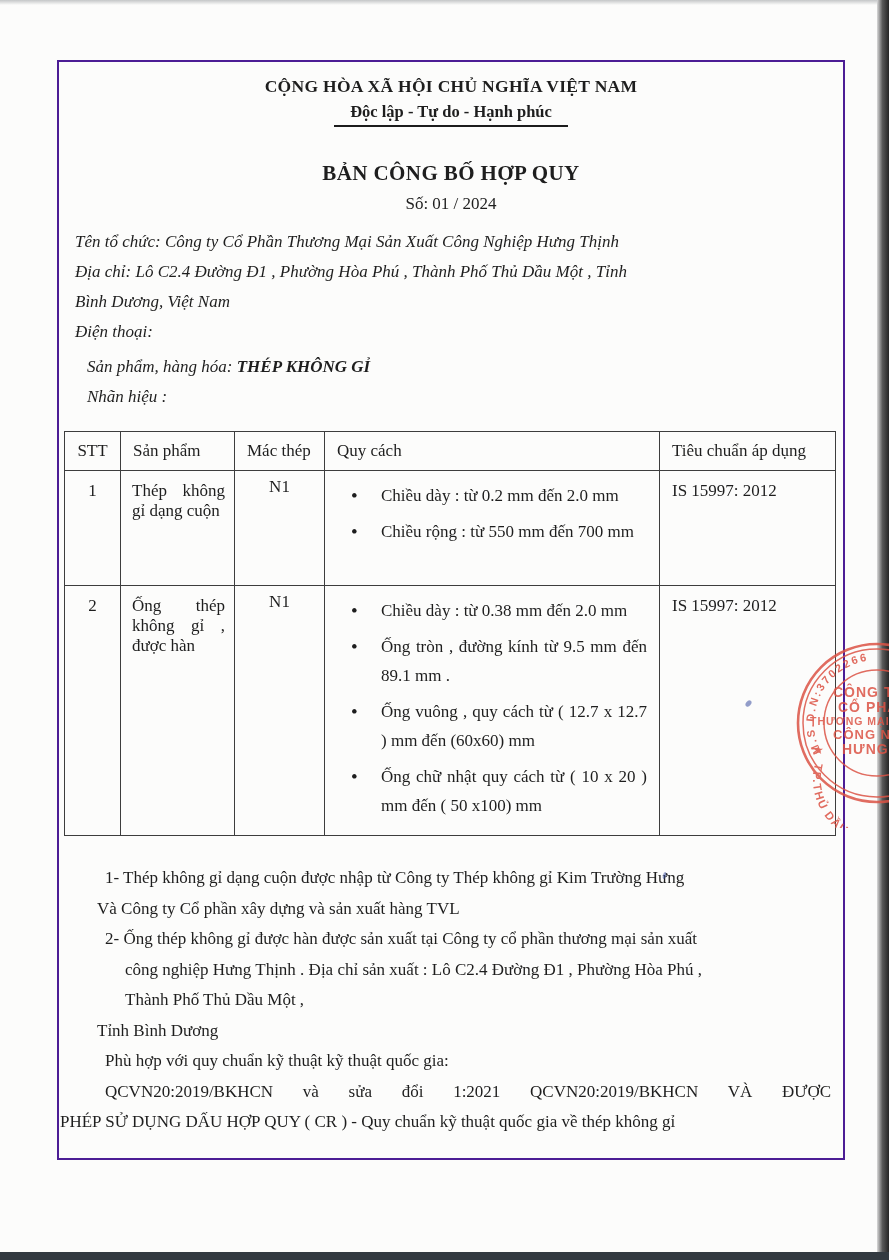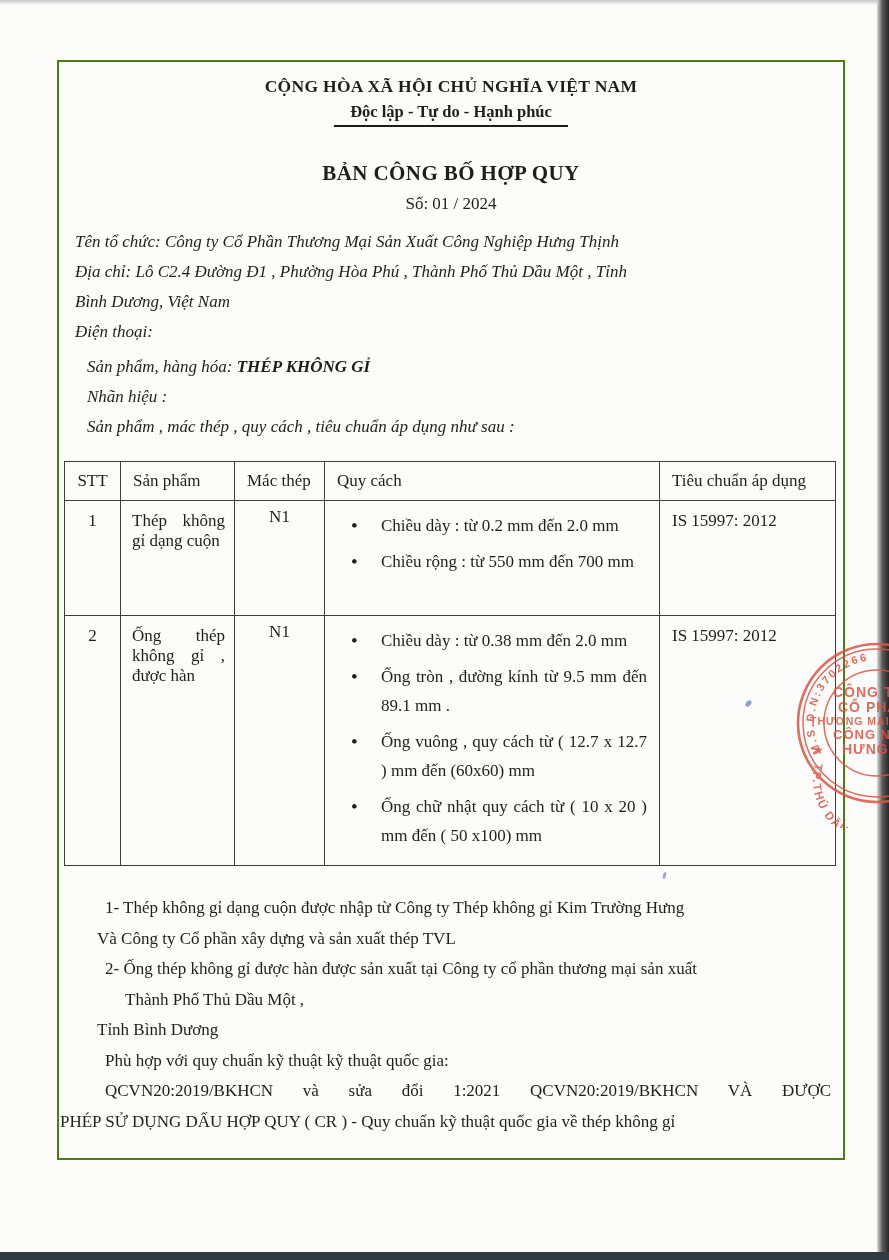--- a/index.html
+++ b/index.html
@@ -11,21 +11,21 @@
   }
   
   .scan-top{position:absolute;top:0;left:0;width:889px;height:5px;
     background:linear-gradient(to bottom,#c4c6c7,rgba(255,255,255,0));}
   .scan-right{position:absolute;top:0;right:0;width:12px;height:1260px;
     background:linear-gradient(to right,#d9d9d9,#5a5a5a 45%,#262626);}
   .scan-bottom{position:absolute;left:0;bottom:0;width:889px;height:8px;
     background:#333a40;}
   
   .border-box{position:absolute;left:57px;top:60px;width:788px;height:1100px;
-    border:2px solid #4d7c0f;box-sizing:border-box;background:transparent;
+    border:2px solid #4c1d95;box-sizing:border-box;background:transparent;
     padding:12px 16px 0 16px;}
   .center{text-align:center;}
   .republic{font-weight:bold;font-size:17.5px;letter-spacing:.3px;margin-top:2px;}
   .motto-wrap{margin-top:5px;}
   .motto{display:inline-block;font-weight:bold;font-size:16.5px;
     padding:0 16px 3px 16px;border-bottom:2px solid #1c1c1c;}
   .doc-title{font-weight:bold;font-size:21px;letter-spacing:.4px;margin-top:34px;}
   .doc-number{font-size:17px;margin-top:8px;}
   .info{margin-top:13px;line-height:30px;}
   .info .line{white-space:nowrap;font-style:italic;}
@@ -93,21 +93,20 @@
   <div class="center doc-title">BẢN CÔNG BỐ HỢP QUY</div>
   <div class="center doc-number">Số: 01 / 2024</div>
 
   <div class="info">
     <div class="line">Tên tổ chức: Công ty Cổ Phần Thương Mại Sản Xuất Công Nghiệp Hưng Thịnh</div>
     <div class="line">Địa chỉ: Lô C2.4 Đường Đ1 , Phường Hòa Phú , Thành Phố Thủ Dầu Một , Tỉnh</div>
     <div class="line">Bình Dương, Việt Nam</div>
     <div class="line">Điện thoại:</div>
     <div class="line indent gap-top"><span>Sản phẩm, hàng hóa: </span><span class="bold">THÉP KHÔNG GỈ</span></div>
     <div class="line indent">Nhãn hiệu :</div>
-    <div class="line indent">Sản phẩm , mác thép , quy cách , tiêu chuẩn áp dụng như sau :</div>
   </div>
 
   <table class="spec">
     <colgroup>
         <col class="c1">
         <col class="c2">
         <col class="c3">
         <col class="c4">
         <col class="c5">
       </colgroup>
@@ -143,22 +142,23 @@
           <li>Ống chữ nhật quy cách từ ( 10 x 20 ) mm đến ( 50 x100) mm</li>
         </ul>
       </td>
       <td class="cell-tc">IS 15997: 2012</td>
     </tr>
   </tbody>
     </table>
 
   <div class="notes">
     <div class="n-ind-a">1-  Thép không gỉ dạng cuộn được nhập từ Công ty Thép không gỉ Kim Trường Hưng</div>
-    <div class="n-ind-b">Và Công ty Cổ phần xây dựng và sản xuất thép TVL</div>
+    <div class="n-ind-b">Và Công ty Cổ phần xây dựng và sản xuất hàng TVL</div>
     <div class="n-ind-a">2-  Ống thép không gỉ được hàn được sản xuất tại Công ty cổ phần thương mại sản xuất</div>
+    <div class="n-ind-c">công nghiệp Hưng Thịnh . Địa chỉ sản xuất : Lô C2.4 Đường Đ1 , Phường Hòa Phú ,</div>
     <div class="n-ind-c">Thành Phố Thủ Dầu Một ,</div>
     <div class="n-ind-b">Tỉnh Bình Dương</div>
     <div class="n-ind-a">Phù hợp với quy chuẩn kỹ thuật kỹ thuật quốc gia:</div>
     <div class="qcvn-line">QCVN20:2019/BKHCN và sửa đổi 1:2021 QCVN20:2019/BKHCN VÀ ĐƯỢC</div>
     <div class="phep-line">PHÉP SỬ DỤNG DẤU HỢP QUY ( CR ) -  Quy chuẩn kỹ thuật quốc gia về thép không gỉ</div>
   </div>
 
 </div>
 
 <div class="stamp">

